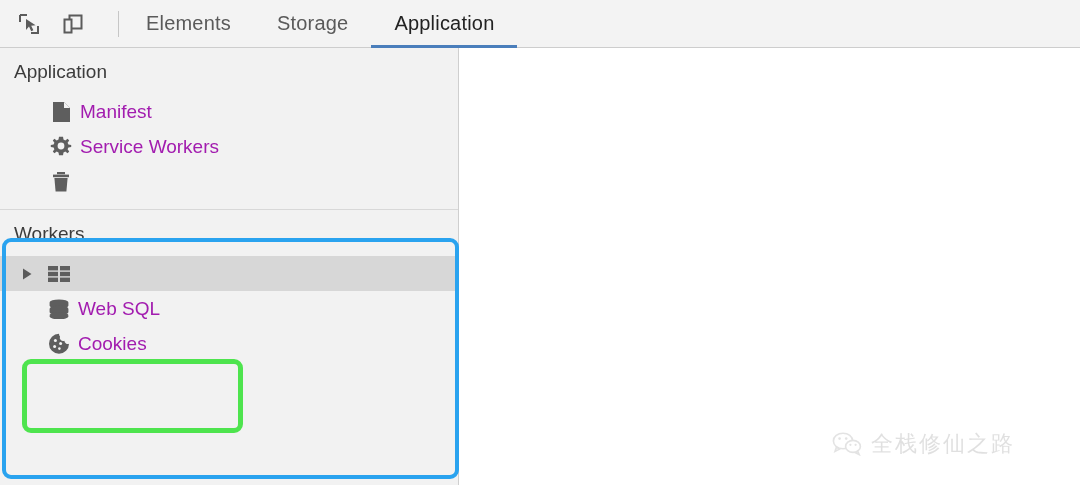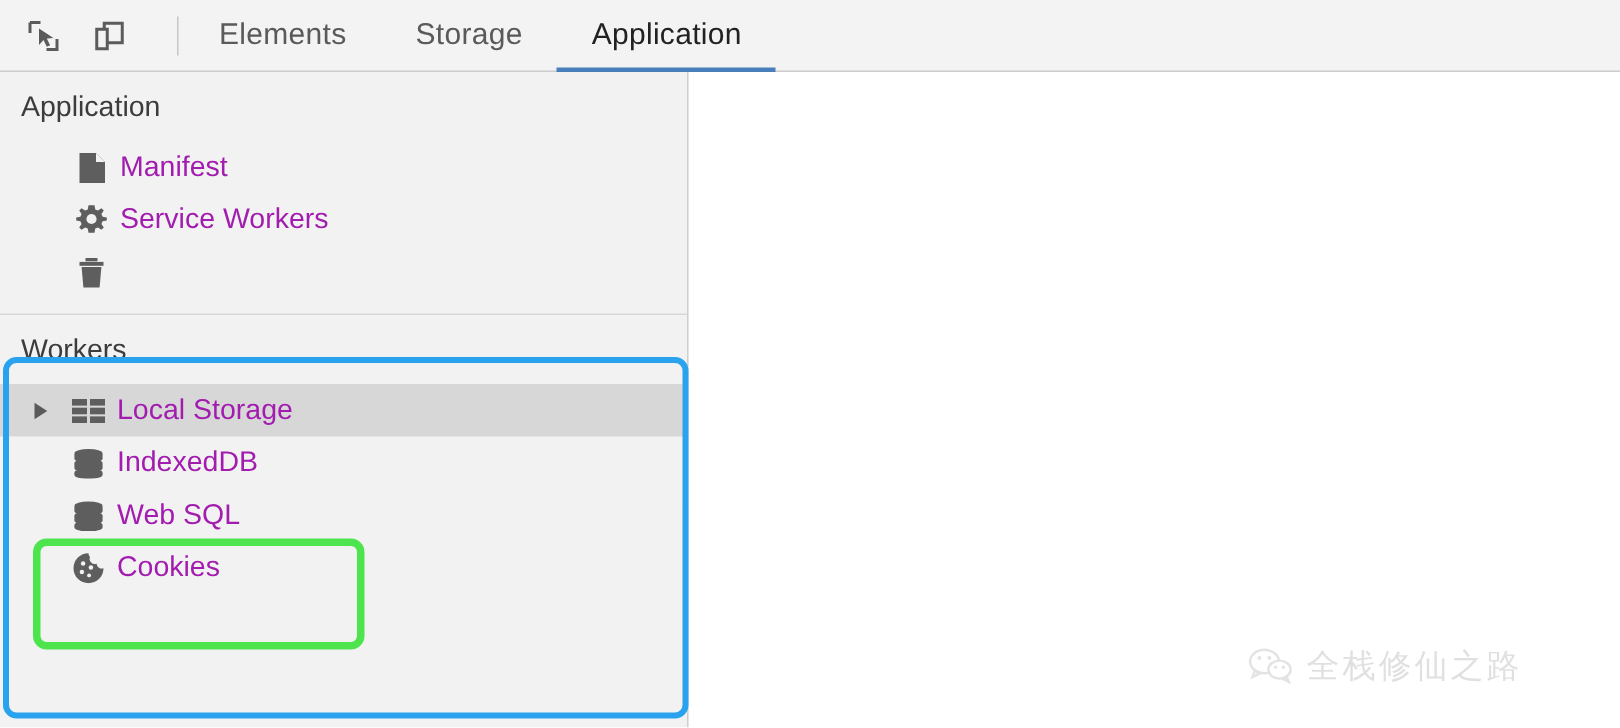--- a/index.html
+++ b/index.html
@@ -252,38 +252,23 @@
           <span class="ico">
             <svg width="22" height="18" viewBox="0 0 22 18">
               <rect x="0" y="1" width="10" height="4.4" fill="#5e5e5e"></rect>
               <rect x="12" y="1" width="10" height="4.4" fill="#5e5e5e"></rect>
               <rect x="0" y="6.8" width="10" height="4.4" fill="#5e5e5e"></rect>
               <rect x="12" y="6.8" width="10" height="4.4" fill="#5e5e5e"></rect>
               <rect x="0" y="12.6" width="10" height="4.4" fill="#5e5e5e"></rect>
               <rect x="12" y="12.6" width="10" height="4.4" fill="#5e5e5e"></rect>
             </svg>
           </span>
-          <span class="lbl">Local Storage</span>
         </div>
 
 
-        <div class="row">
-          <span class="caret empty"></span>
-          <span class="ico">
-            <svg width="22" height="20" viewBox="0 0 22 20">
-              <ellipse cx="11" cy="3.2" rx="9.4" ry="2.8" fill="#5e5e5e"></ellipse>
-              <path d="M1.6 3.6 v3.2 a9.4 2.8 0 0 0 18.8 0 V3.6 Z" fill="#5e5e5e"></path>
-              <ellipse cx="11" cy="9.6" rx="9.4" ry="2.8" fill="#5e5e5e"></ellipse>
-              <path d="M1.6 10 v3.2 a9.4 2.8 0 0 0 18.8 0 V10 Z" fill="#5e5e5e"></path>
-              <ellipse cx="11" cy="16" rx="9.4" ry="2.8" fill="#5e5e5e"></ellipse>
-              <path d="M1.6 16.4 v1.2 a9.4 2.8 0 0 0 18.8 0 V16.4 Z" fill="#5e5e5e"></path>
-            </svg>
-          </span>
-          <span class="lbl">IndexedDB</span>
-        </div>
 
         <div class="row">
           <span class="caret empty"></span>
           <span class="ico">
             <svg width="22" height="20" viewBox="0 0 22 20">
               <ellipse cx="11" cy="3.2" rx="9.4" ry="2.8" fill="#5e5e5e"></ellipse>
               <path d="M1.6 3.6 v3.2 a9.4 2.8 0 0 0 18.8 0 V3.6 Z" fill="#5e5e5e"></path>
               <ellipse cx="11" cy="9.6" rx="9.4" ry="2.8" fill="#5e5e5e"></ellipse>
               <path d="M1.6 10 v3.2 a9.4 2.8 0 0 0 18.8 0 V10 Z" fill="#5e5e5e"></path>
               <ellipse cx="11" cy="16" rx="9.4" ry="2.8" fill="#5e5e5e"></ellipse>

